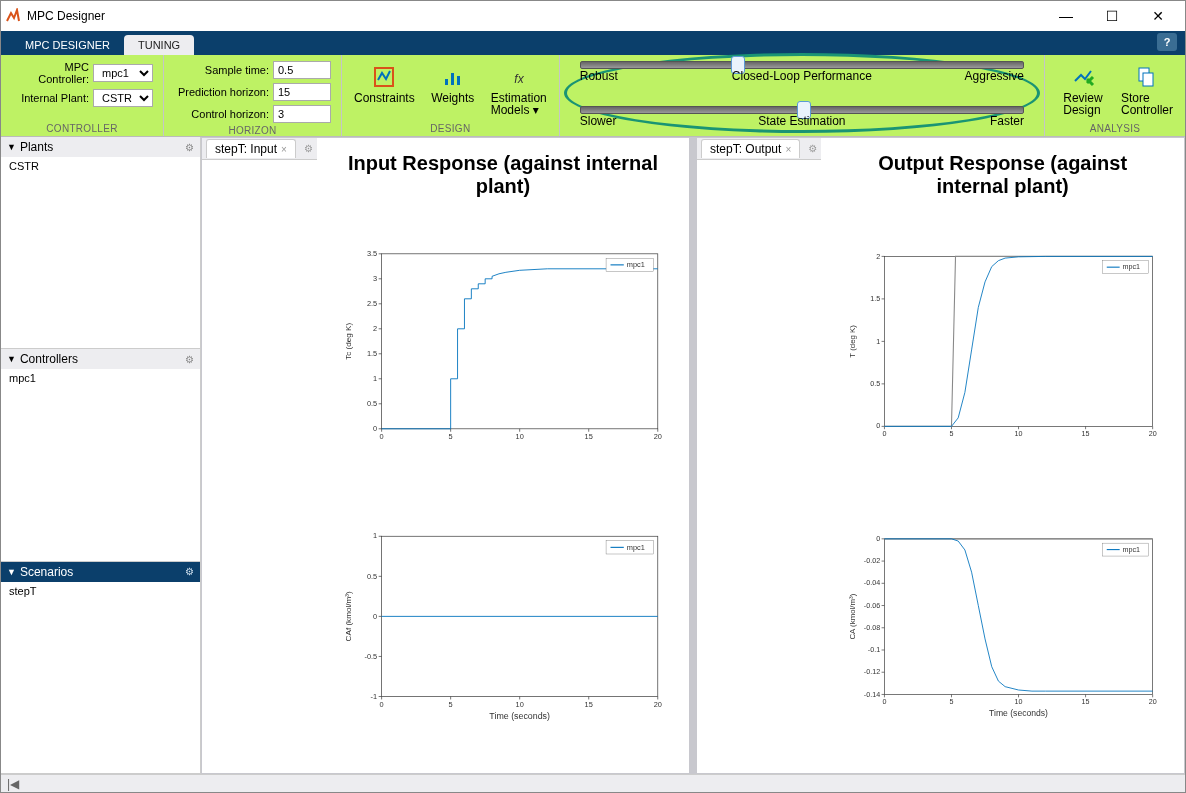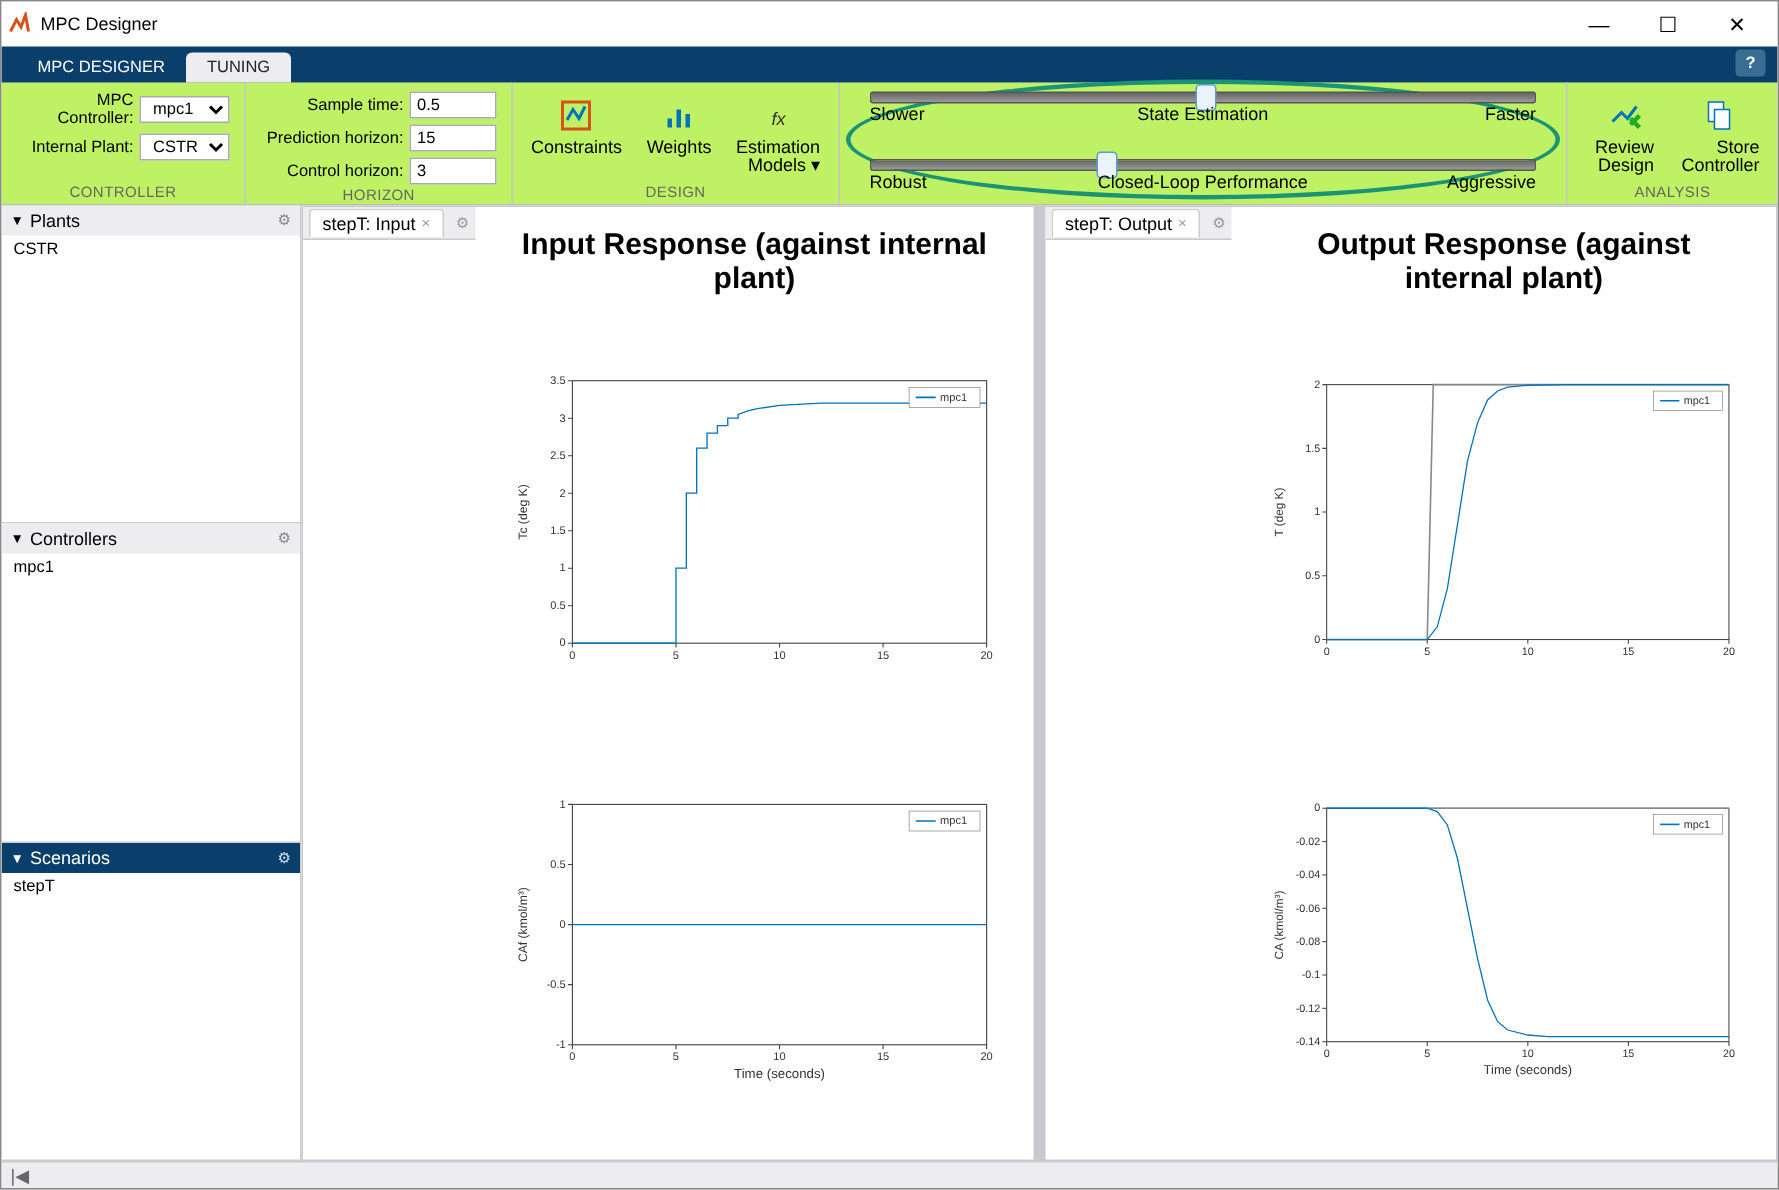--- a/index.html
+++ b/index.html
@@ -22,21 +22,21 @@
   .section { border-right: 1px solid #c5c5c8; padding: 6px 10px 2px 10px; display: flex; flex-direction: column; justify-content: space-between; }
   .section-body { display: flex; gap: 8px; align-items: flex-start; flex: 1; }
   .section-label { text-align: center; font-size: 10px; color: #666; letter-spacing: .3px; margin-top: 2px; }
   .sec-col { display: flex; flex-direction: column; gap: 4px; }
   .fldrow { display: flex; align-items: center; gap: 4px; }
   .fldrow label { width: 78px; text-align: right; font-size: 11px; }
   .fldrow.horizon label { width: 95px; }
   .fldrow input, .fldrow select { height: 18px; padding: 0 4px; font-size: 11px; border: 1px solid #aaa; background: #fff; }
   .fldrow select { width: 60px; }
   .fldrow input { width: 58px; }
-  .toolbtn { display: flex; flex-direction: column; align-items: center; gap: 3px; padding: 4px 2px; min-width: 56px; cursor: pointer; font-size: 11px; text-align: right; line-height: 12px; }
+  .toolbtn { display: flex; flex-direction: column; align-items: center; gap: 3px; padding: 4px 2px; min-width: 56px; cursor: pointer; font-size: 11px; text-align: left; line-height: 12px; }
   .toolbtn .icon { width: 24px; height: 24px; display: block; }
 
   .sliders { flex: 1; padding: 6px 20px 2px 20px; min-width: 430px; position: relative; }
   .slider-wrap { margin-bottom: 6px; }
   .slider-track { height: 8px; background: linear-gradient(#666, #999); border: 1px solid #555; border-radius: 2px; position: relative; }
   .slider-thumb { position: absolute; top: -6px; width: 14px; height: 18px; background: #eaf3fb; border: 1px solid #5b9bd5; border-radius: 3px; }
   .slider-labels { display: flex; justify-content: space-between; font-size: 11px; margin-top: 0px; }
   .slider-labels .center { position: absolute; left: 50%; transform: translateX(-50%); }
   .callout-ellipse { position: absolute; top: -2px; left: 4px; right: 4px; height: 80px; border: 3px solid #1a9474; border-radius: 50%; pointer-events: none; }
 
@@ -158,36 +158,36 @@
 Models ▾</span>
       </div>
     </div>
     <div class="section-label">DESIGN</div>
   </div>
 
   <div class="section sliders">
     <div class="callout-ellipse"></div>
     <div class="slider-wrap">
       <div class="slider-track">
+        <div class="slider-thumb" style="left:34%"></div>
+      </div>
+      <div class="slider-labels" style="position:relative">
+        <span>Robust</span>
+        <span class="center">Closed-Loop Performance</span>
+        <span>Aggressive</span>
+      </div>
+    </div>
+    <div class="slider-wrap">
+      <div class="slider-track">
         <div class="slider-thumb" style="left:49%"></div>
       </div>
       <div class="slider-labels" style="position:relative">
         <span>Slower</span>
         <span class="center">State Estimation</span>
         <span>Faster</span>
-      </div>
-    </div>
-    <div class="slider-wrap">
-      <div class="slider-track">
-        <div class="slider-thumb" style="left:34%"></div>
-      </div>
-      <div class="slider-labels" style="position:relative">
-        <span>Robust</span>
-        <span class="center">Closed-Loop Performance</span>
-        <span>Aggressive</span>
       </div>
     </div>
   </div>
 
   <div class="section" style="border-right:none">
     <div class="section-body">
       <div class="toolbtn">
         <span class="icon"><svg viewBox="0 0 24 24">
               <path d="M4 16 L10 10 L14 14 L20 6" fill="none" stroke="#0072bd" stroke-width="2"></path>
               <path d="M16 18 L22 12" stroke="#2a2" stroke-width="3"></path>

